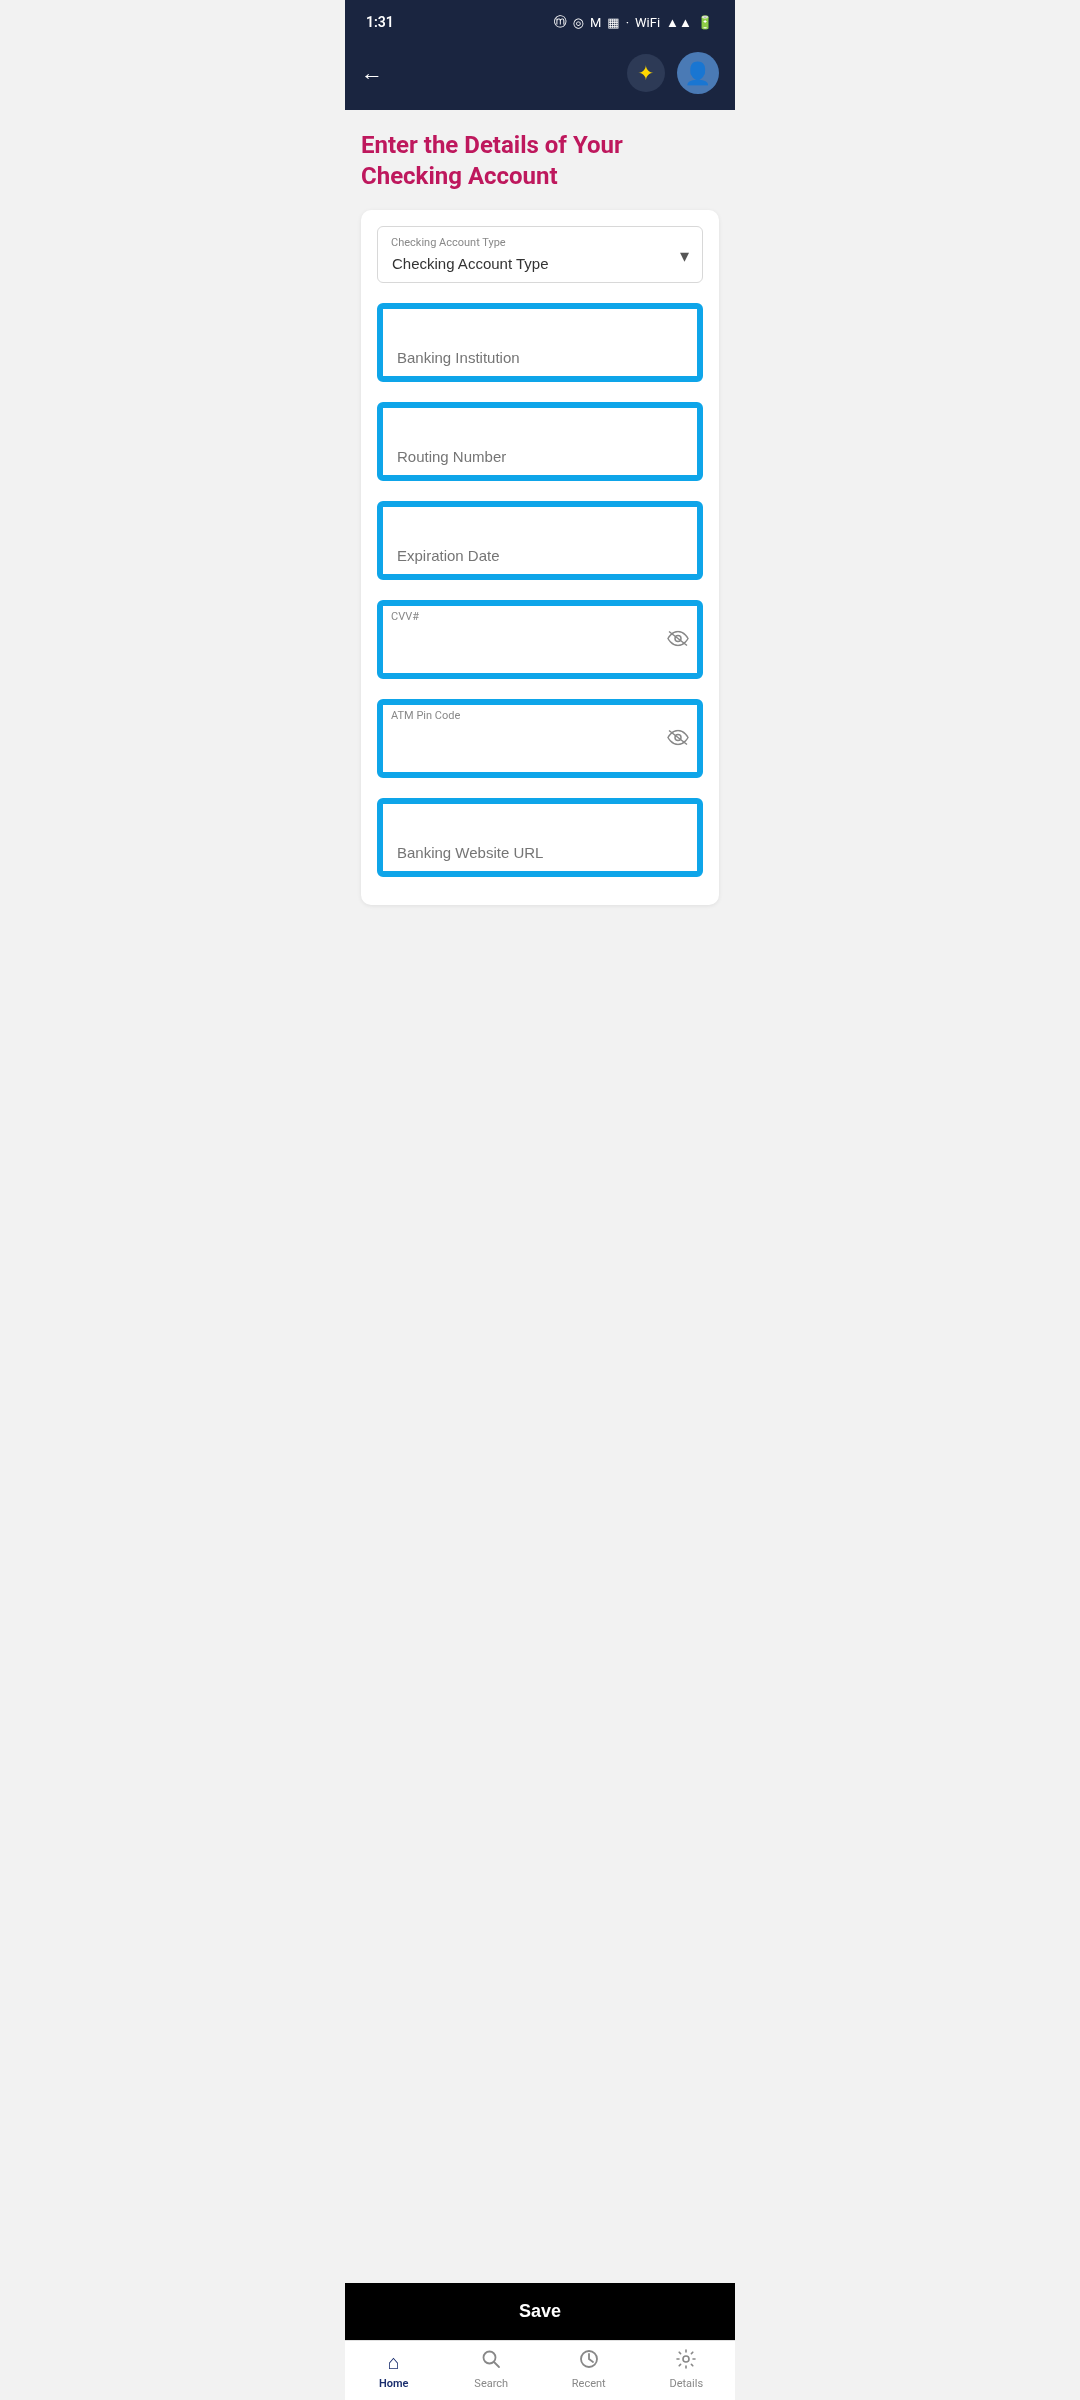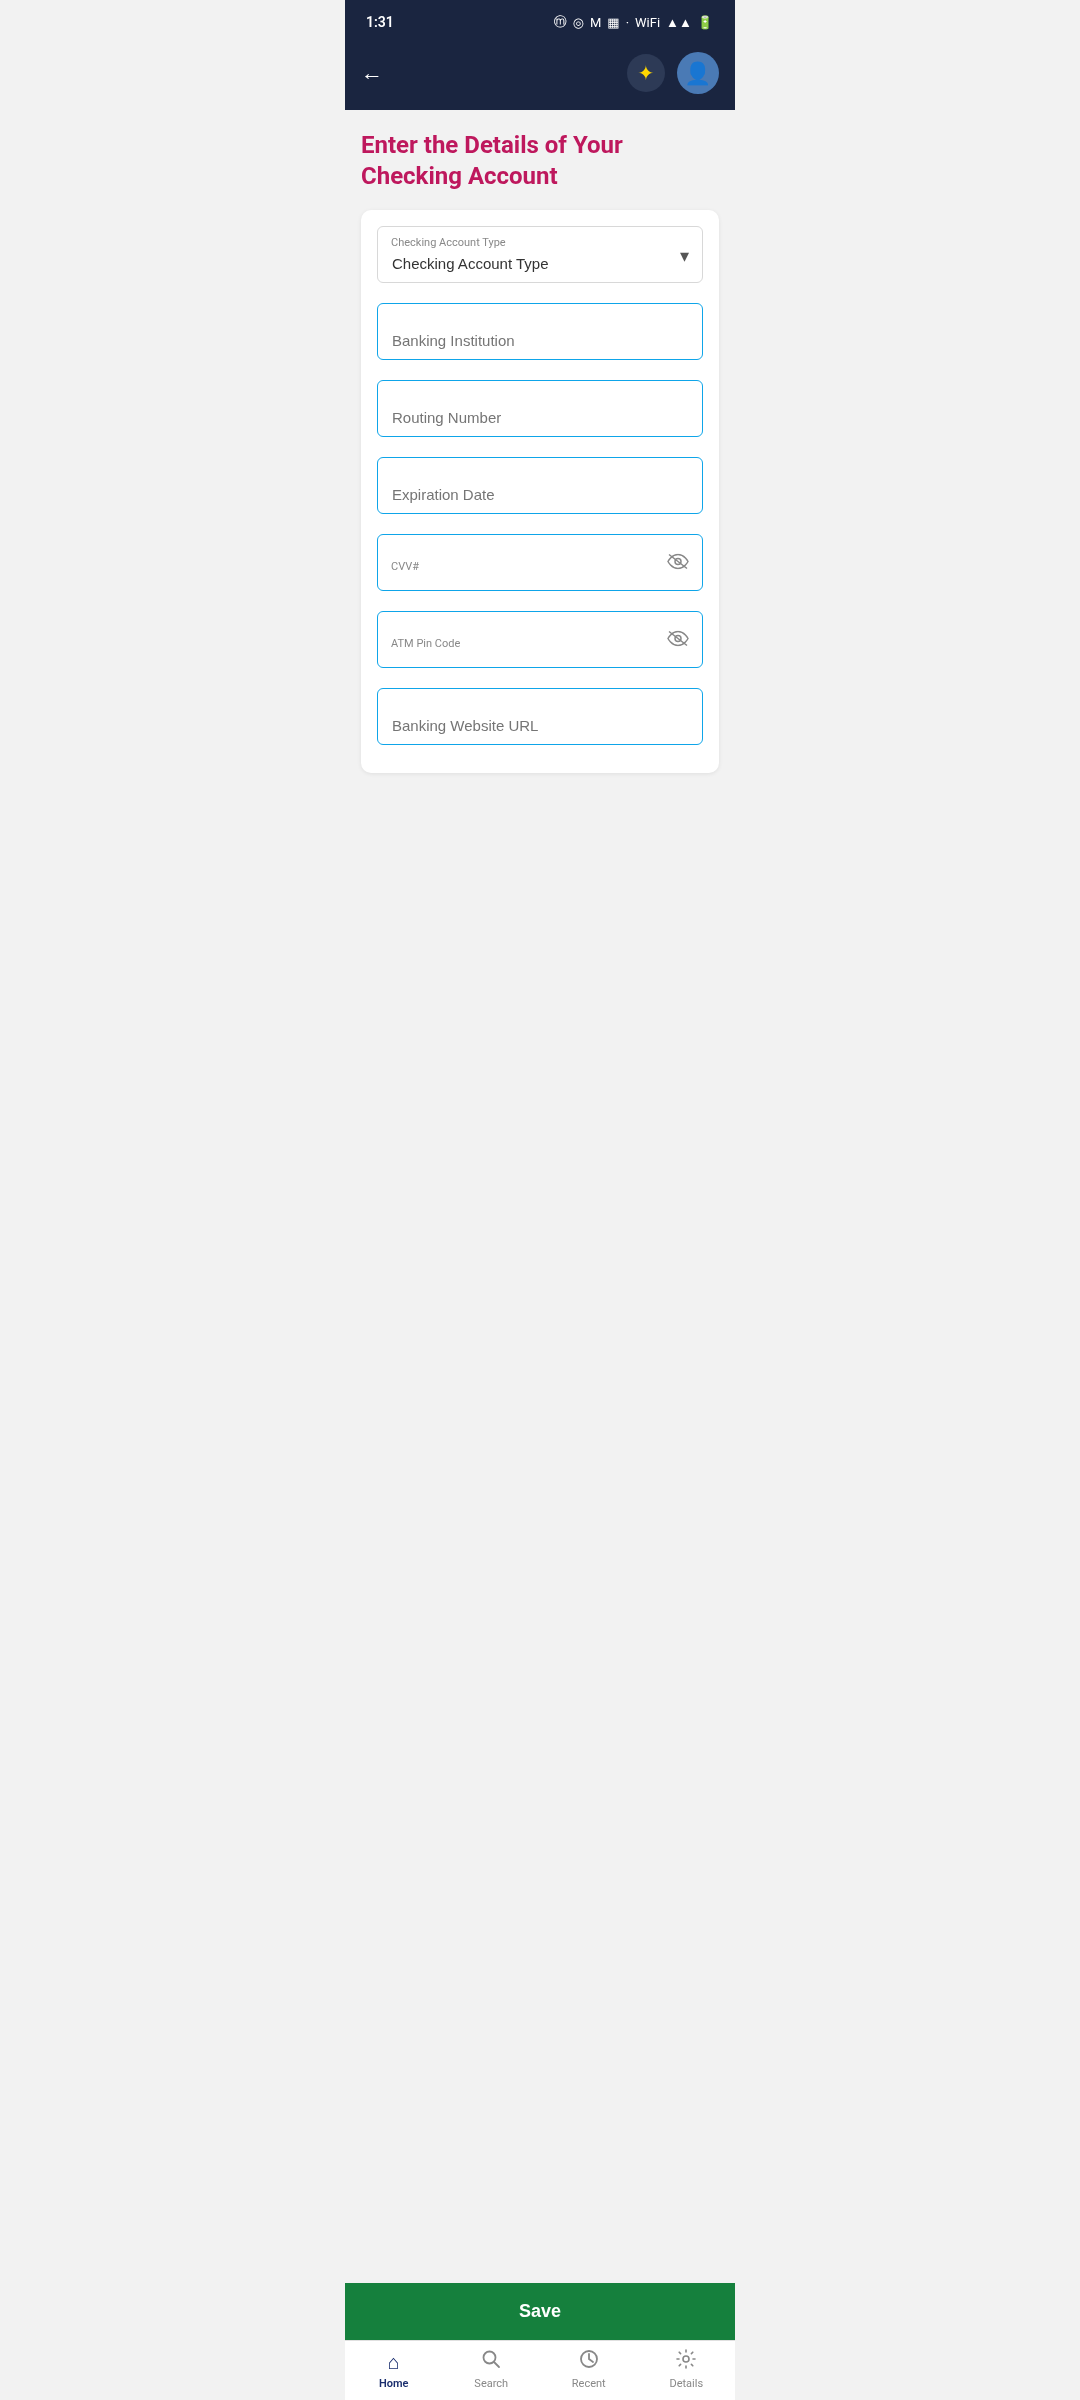--- a/index.html
+++ b/index.html
@@ -119,23 +119,23 @@
       color: #888;
       position: absolute;
       top: 10px;
       left: 14px;
       pointer-events: none;
       z-index: 1;
     }
 
     .field-input {
       width: 100%;
-      border: 1px solid #0ea5e9;
+      border: 6px solid #0ea5e9;
       border-radius: 6px;
-      padding: 28px 14px 10px 14px;
+      padding: 40px 14px 10px 14px;
       font-size: 15px;
       color: #333;
       background: white;
       outline: none;
       appearance: none;
       -webkit-appearance: none;
     }
 
     .field-select {
       width: 100%;
@@ -164,21 +164,21 @@
       font-size: 18px;
       pointer-events: none;
     }
 
     .field-group-with-icon {
       position: relative;
       margin-bottom: 12px;
     }
     .field-group-with-icon .field-label {
       position: absolute;
-      top: 26px;
+      top: 10px;
       left: 14px;
       font-size: 11px;
       color: #888;
     }
     .field-group-with-icon .field-input {
       padding-right: 48px;
     }
     .visibility-icon {
       position: absolute;
       right: 14px;
@@ -189,21 +189,21 @@
       cursor: pointer;
     }
 
     
     .save-btn {
       position: fixed;
       bottom: 60px;
       left: 50%;
       transform: translateX(-50%);
       width: 390px;
-      background: #15803d;
+      background: #000000;
       color: white;
       font-size: 18px;
       font-weight: 700;
       border: none;
       padding: 18px;
       cursor: pointer;
       text-align: center;
       z-index: 100;
       margin-top: 21px;
     }

